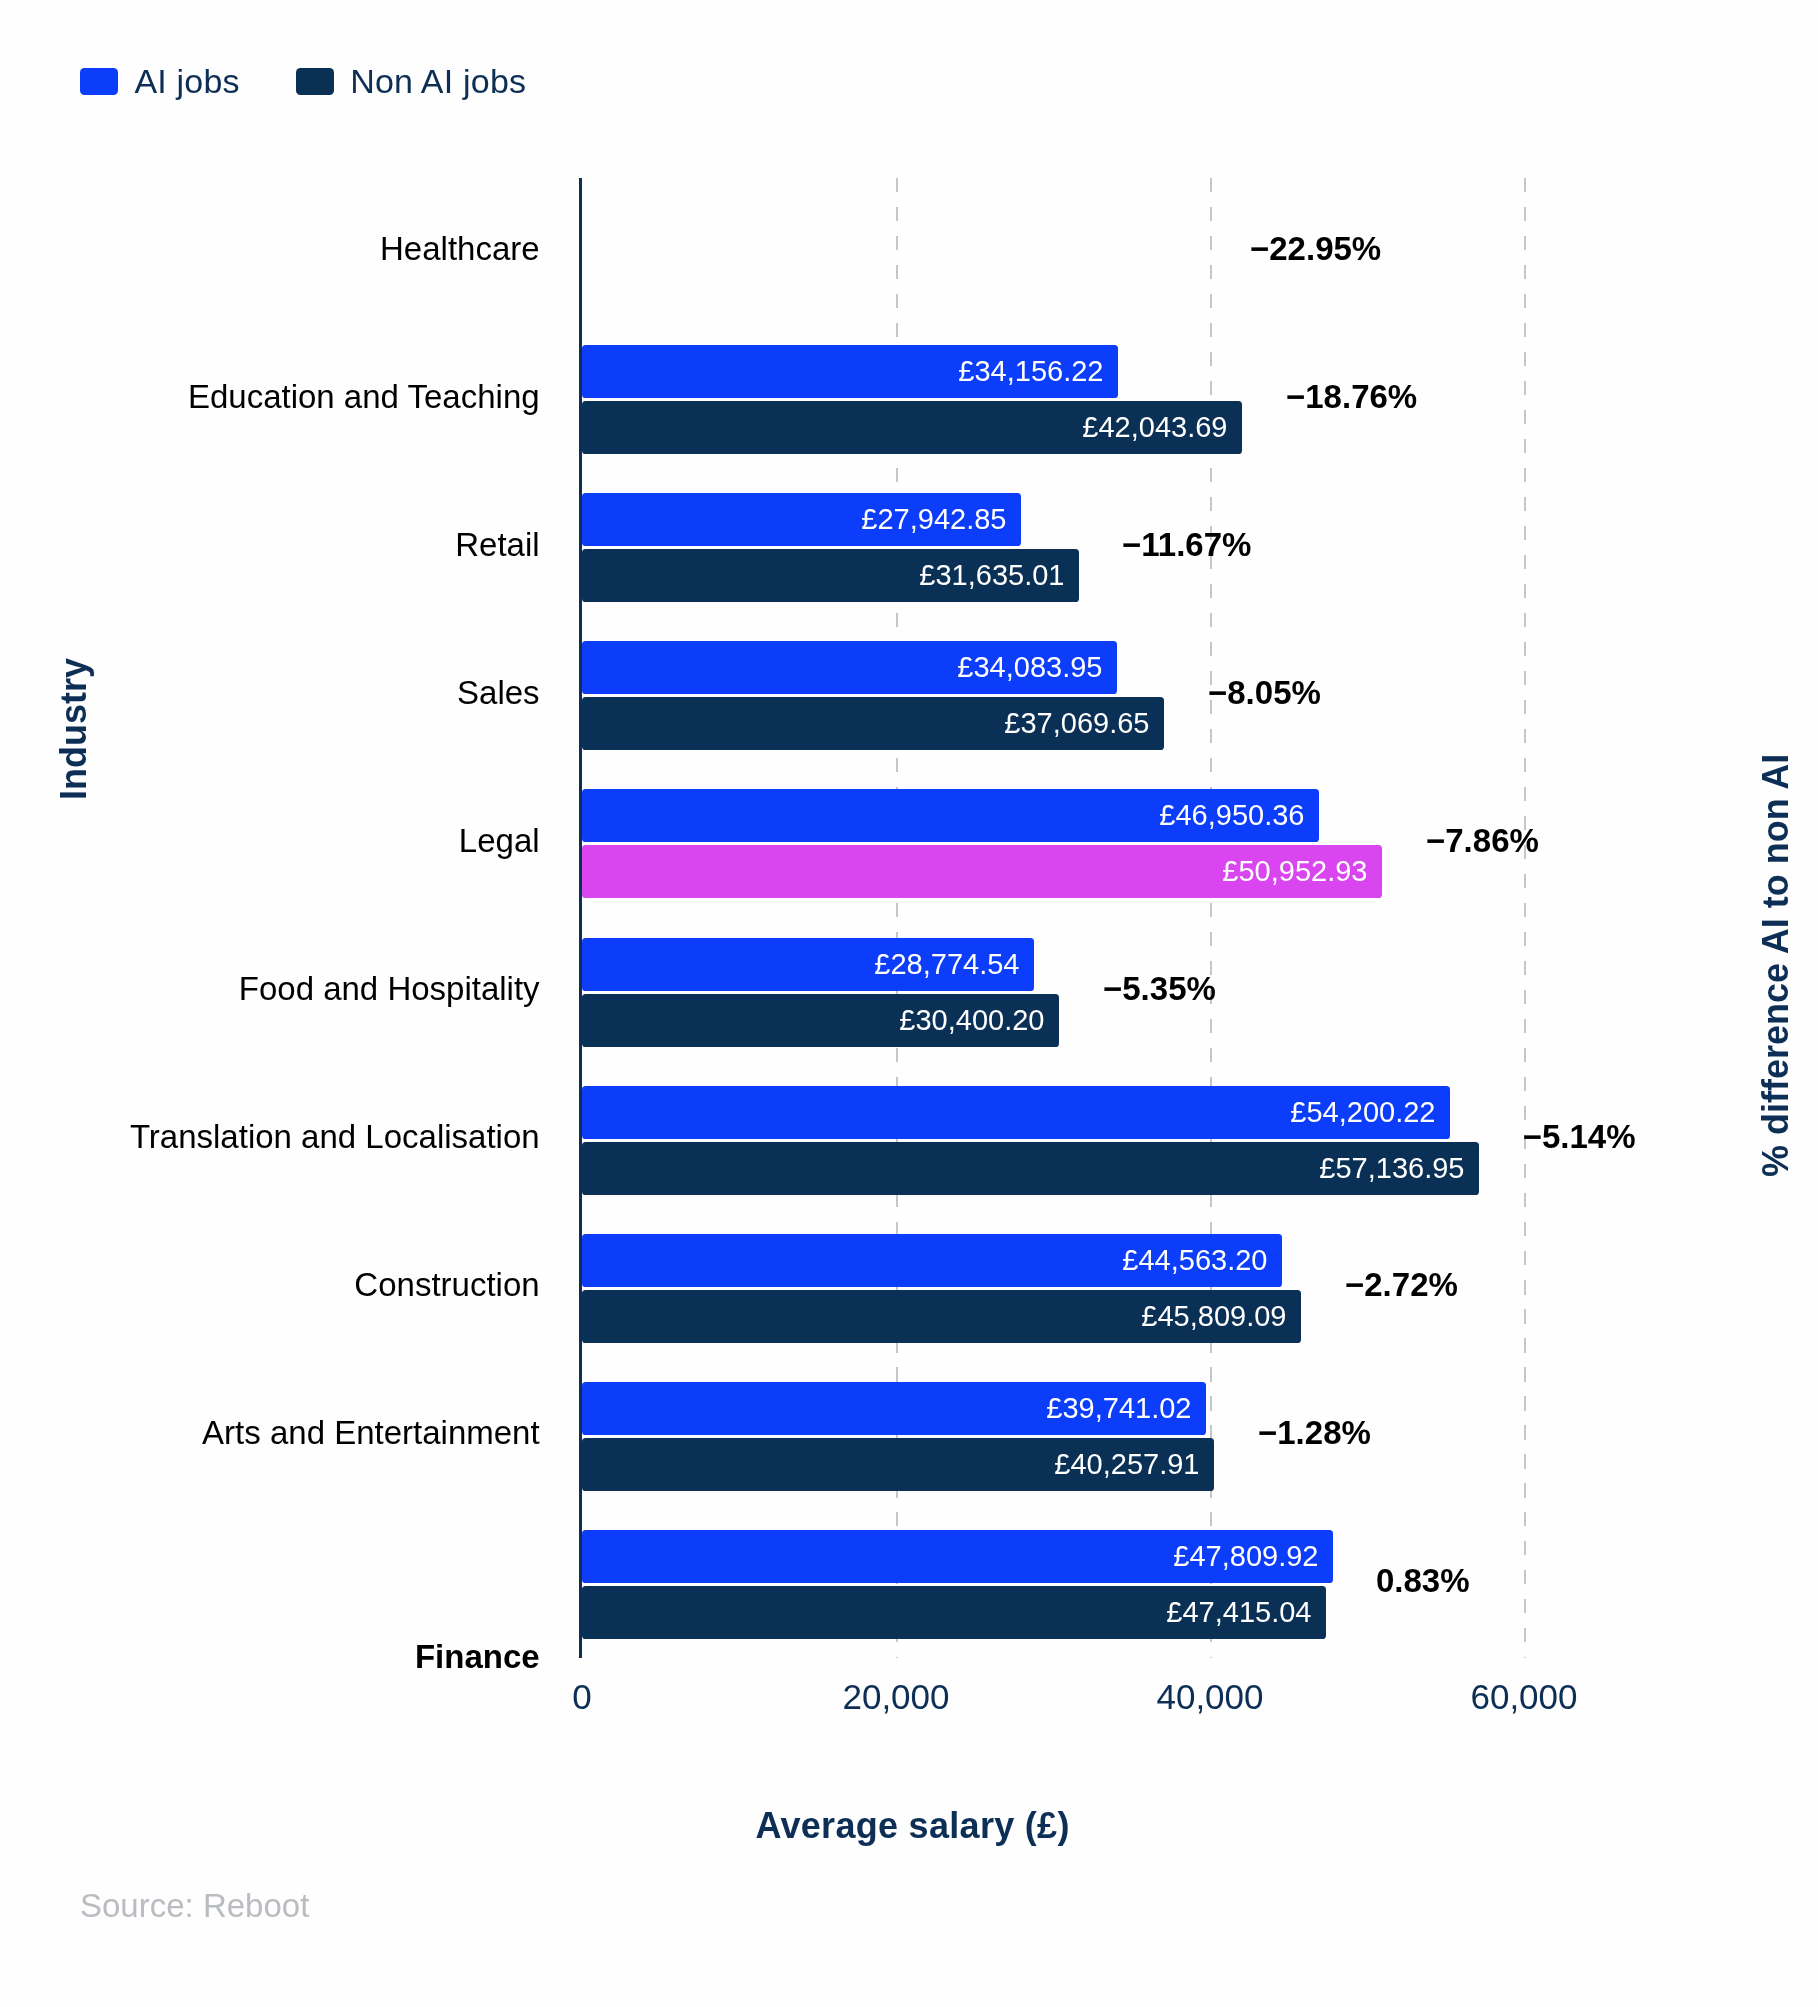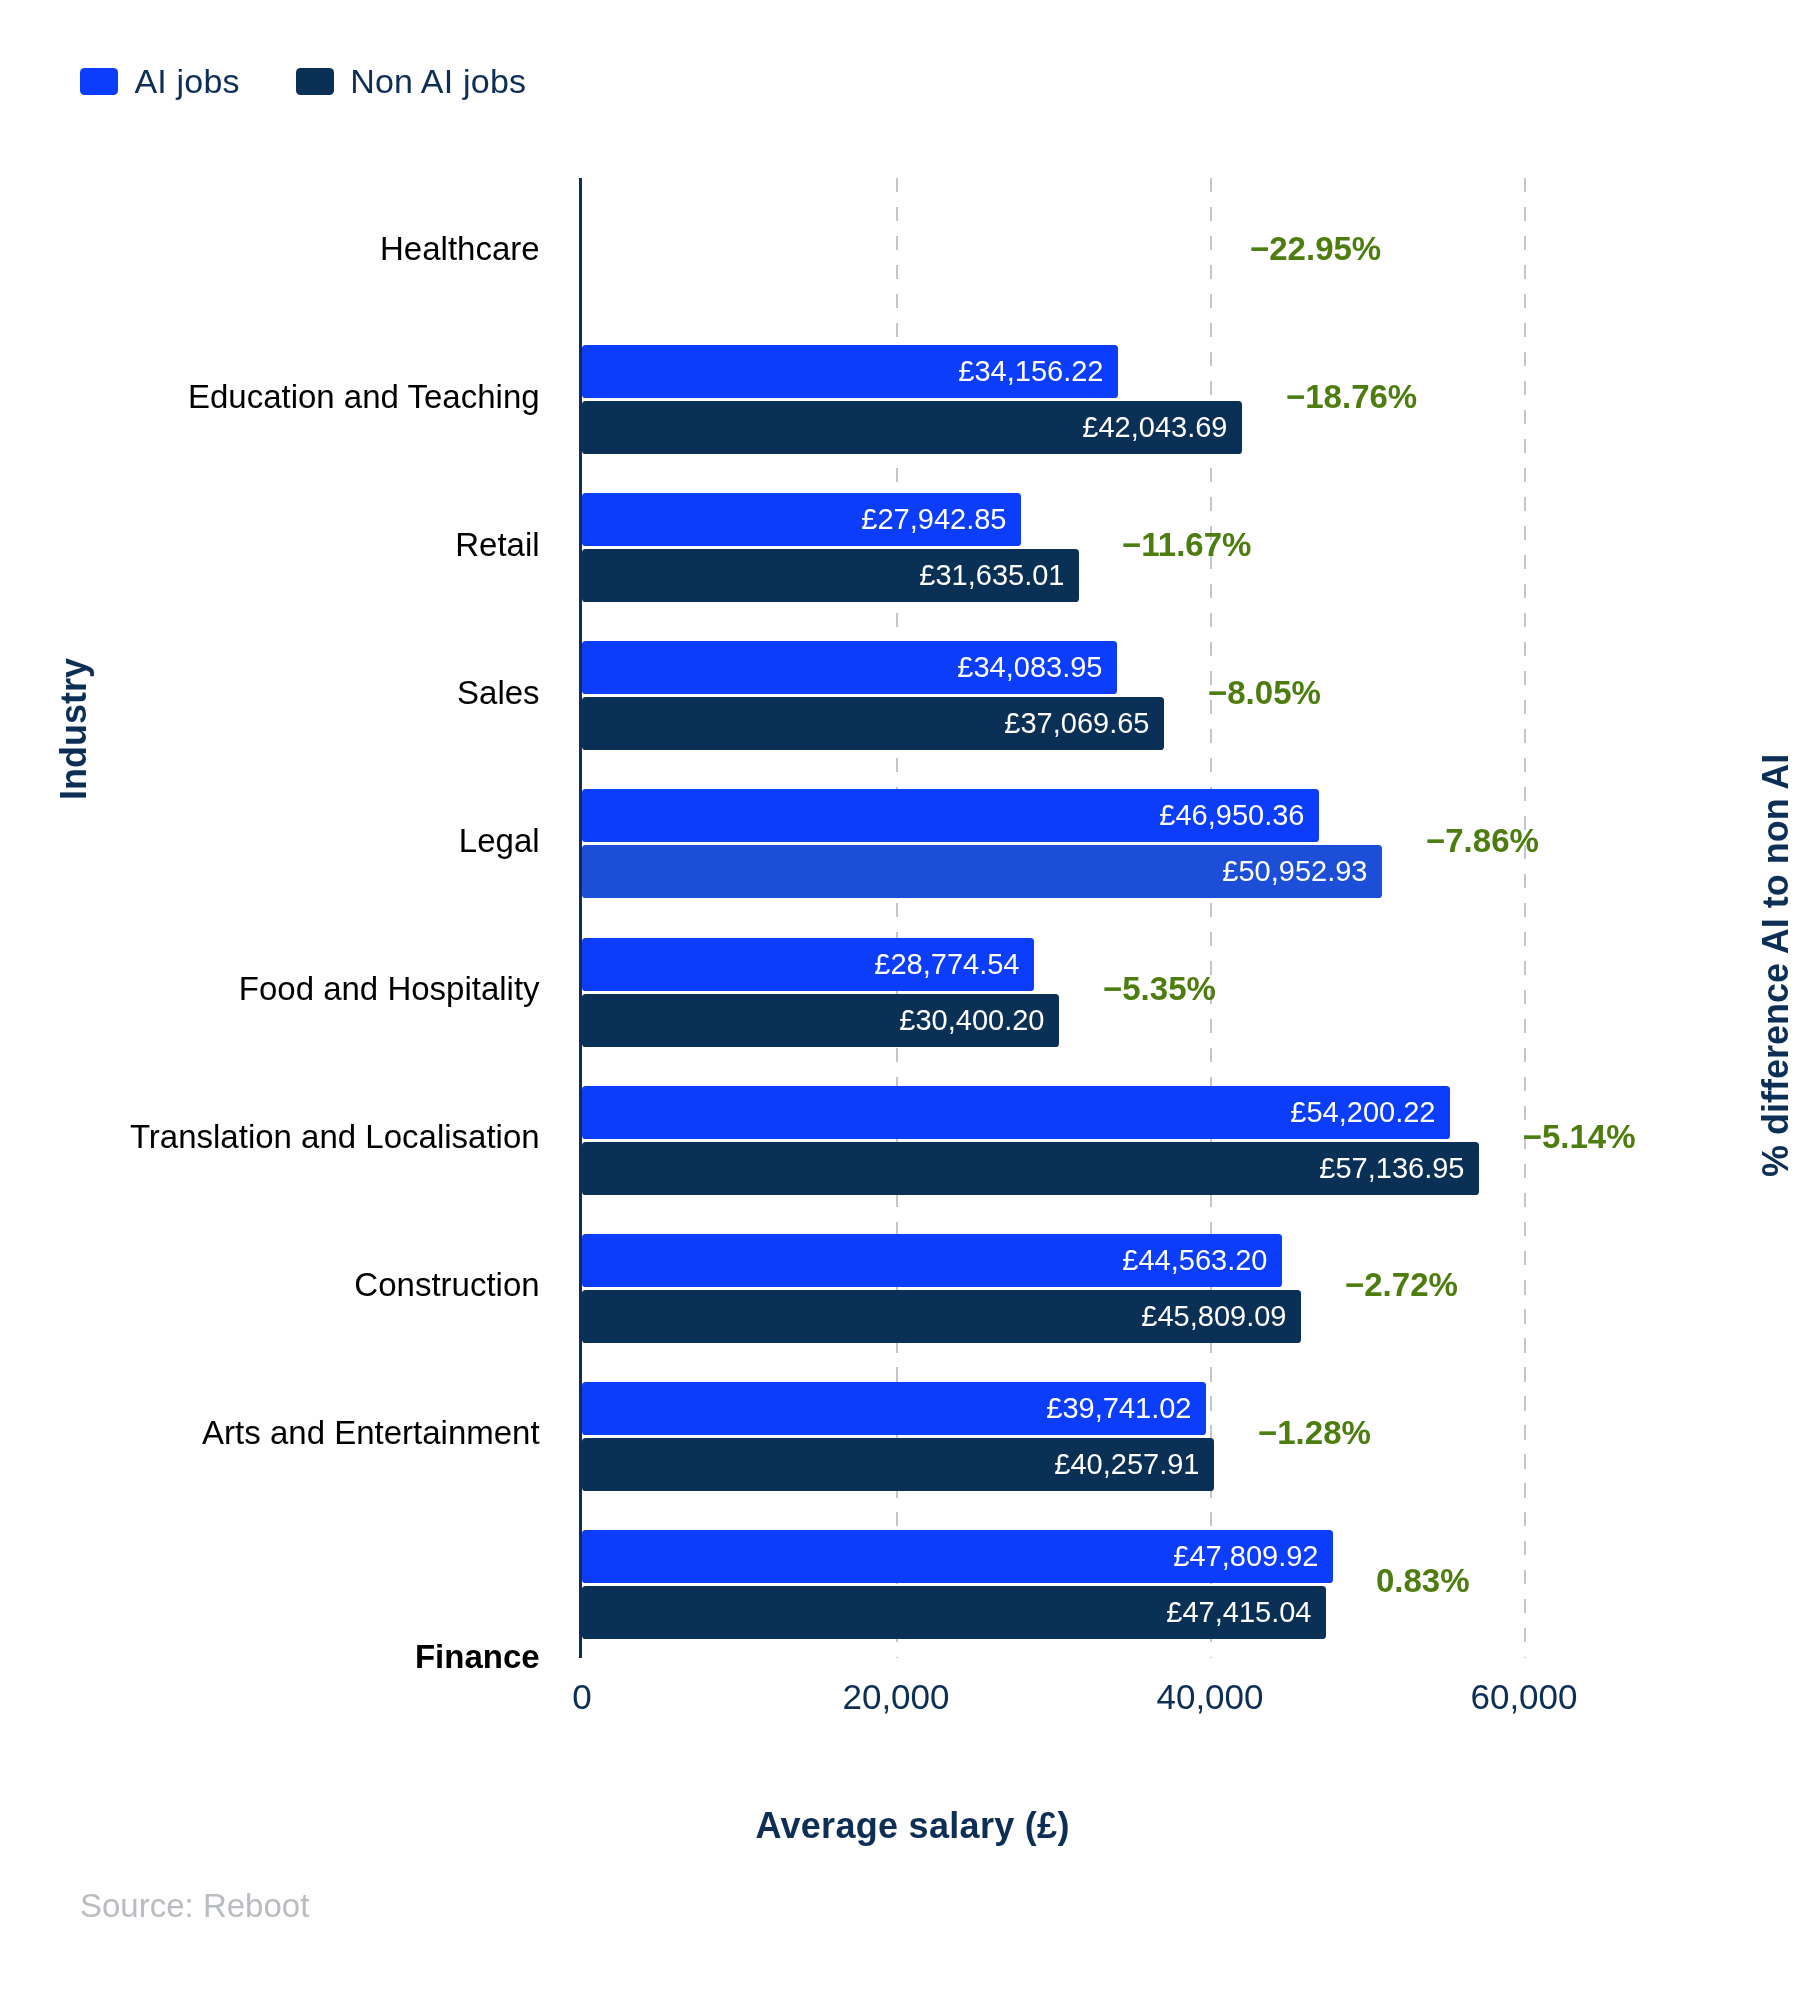--- a/index.html
+++ b/index.html
@@ -117,21 +117,21 @@
     position: absolute;
     left: 1524px;
     top: 178px;
     width: 273px;
     height: 1480px;
   }
   .pct-item {
     position: absolute;
     font-size: 33px;
     font-weight: bold;
-    color: #4d7c0f;
+    color: #000000;
     white-space: nowrap;
   }
 
   
   #xticks {
     position: absolute;
     left: 582px;
     top: 1677px;
     width: 942px;
     height: 55px;
@@ -246,21 +246,21 @@
           <span class="bar-label">£34,083.95</span>
         </div>
         <div class="bar nonai" style="width: 582px; background: rgb(11, 48, 85);">
           <span class="bar-label">£37,069.65</span>
         </div>
       </div>
       <div class="row" style="top: 611px; height: 109px;">
         <div class="bar ai" style="width: 737px; background: rgb(11, 61, 251);">
           <span class="bar-label">£46,950.36</span>
         </div>
-        <div class="bar nonai" style="width: 800px; background: #1d4ed8;">
+        <div class="bar nonai" style="width: 800px; background: #d946ef;">
           <span class="bar-label">£50,952.93</span>
         </div>
       </div>
       <div class="row" style="top: 760px; height: 109px;">
         <div class="bar ai" style="width: 452px; background: rgb(11, 61, 251);">
           <span class="bar-label">£28,774.54</span>
         </div>
         <div class="bar nonai" style="width: 477px; background: rgb(11, 48, 85);">
           <span class="bar-label">£30,400.20</span>
         </div>

